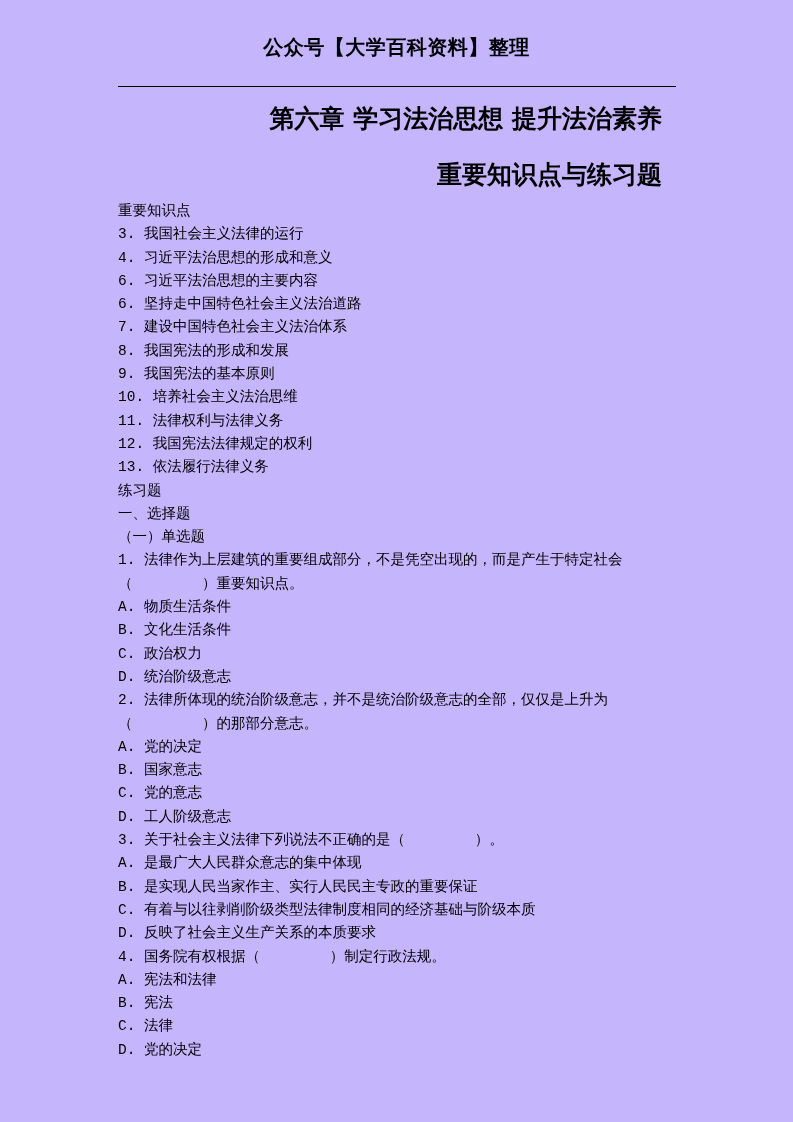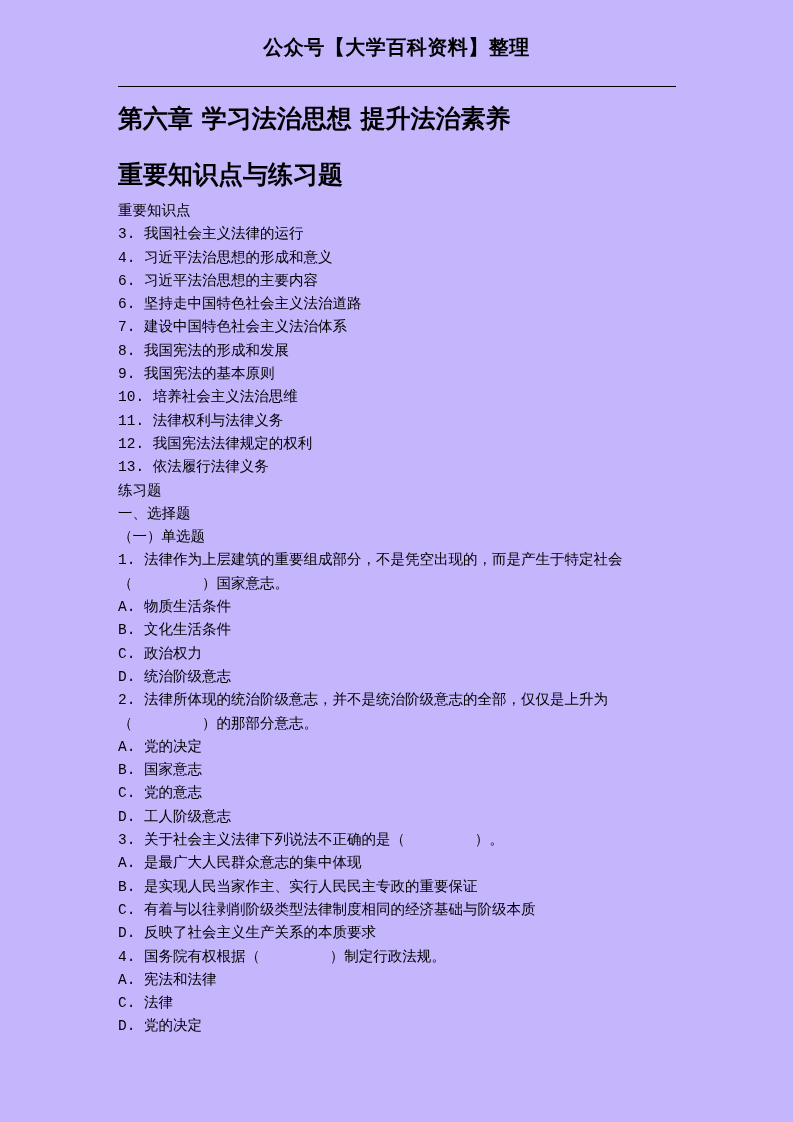--- a/index.html
+++ b/index.html
@@ -35,23 +35,23 @@
     position: absolute;
     top: 86px;
     left: 118px;
     width: 558px;
     height: 0;
     border-top: 1px solid #000000;
   }
   .doc-title {
     position: absolute;
     top: 100px;
-    left: 118px;
+    left: 104px;
     width: 558px;
-    text-align: left;
+    text-align: right;
     font-family: "DejaVu Serif", "Liberation Serif", serif;
     font-weight: bold;
     font-size: 25px;
     line-height: 38px;
     color: #000000;
   }
   .doc-title .line2 {
     display: block;
     margin-top: 18px;
   }
@@ -98,35 +98,36 @@
     <p>8. 我国宪法的形成和发展</p>
     <p>9. 我国宪法的基本原则</p>
     <p>10. 培养社会主义法治思维</p>
     <p>11. 法律权利与法律义务</p>
     <p>12. 我国宪法法律规定的权利</p>
     <p>13. 依法履行法律义务</p>
     <p>练习题</p>
     <p>一、选择题</p>
     <p>（一）单选题</p>
     <p>1. 法律作为上层建筑的重要组成部分，不是凭空出现的，而是产生于特定社会</p>
-    <p class="indent-wrap">（        ）国家意志。</p>
+    <p class="indent-wrap">（        ）重要知识点。</p>
     <p>A. 物质生活条件</p>
     <p>B. 文化生活条件</p>
     <p>C. 政治权力</p>
     <p>D. 统治阶级意志</p>
     <p>2. 法律所体现的统治阶级意志，并不是统治阶级意志的全部，仅仅是上升为</p>
     <p class="indent-wrap">（        ）的那部分意志。</p>
     <p>A. 党的决定</p>
     <p>B. 国家意志</p>
     <p>C. 党的意志</p>
     <p>D. 工人阶级意志</p>
     <p>3. 关于社会主义法律下列说法不正确的是（        ）。</p>
     <p>A. 是最广大人民群众意志的集中体现</p>
     <p>B. 是实现人民当家作主、实行人民民主专政的重要保证</p>
     <p>C. 有着与以往剥削阶级类型法律制度相同的经济基础与阶级本质</p>
     <p>D. 反映了社会主义生产关系的本质要求</p>
     <p>4. 国务院有权根据（        ）制定行政法规。</p>
     <p>A. 宪法和法律</p>
+    <p>B. 宪法</p>
     <p>C. 法律</p>
     <p>D. 党的决定</p>
   </div>
 
 </div>
 
 </body></html>

